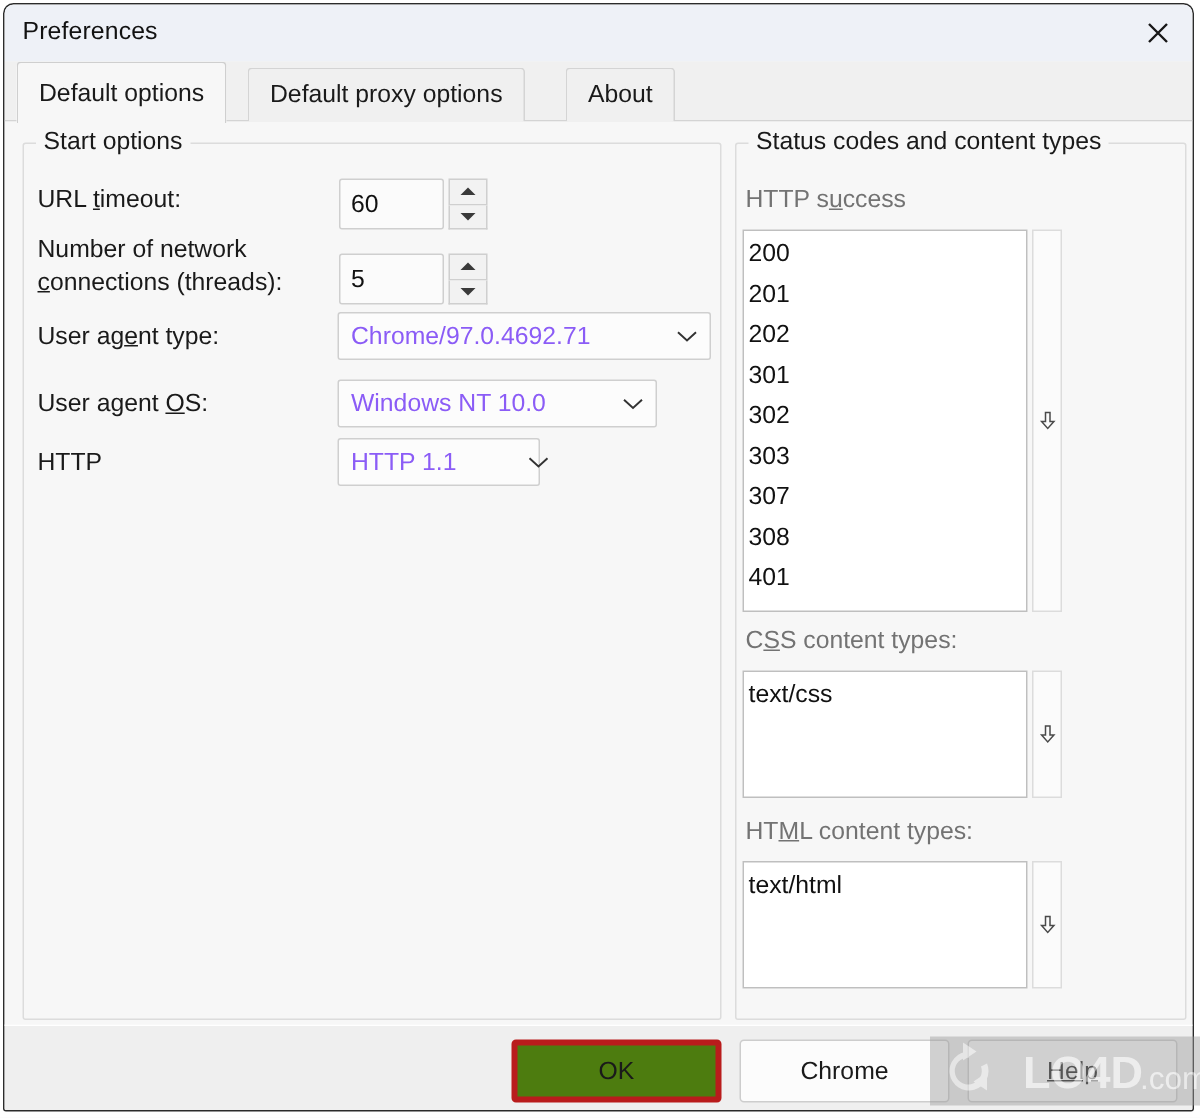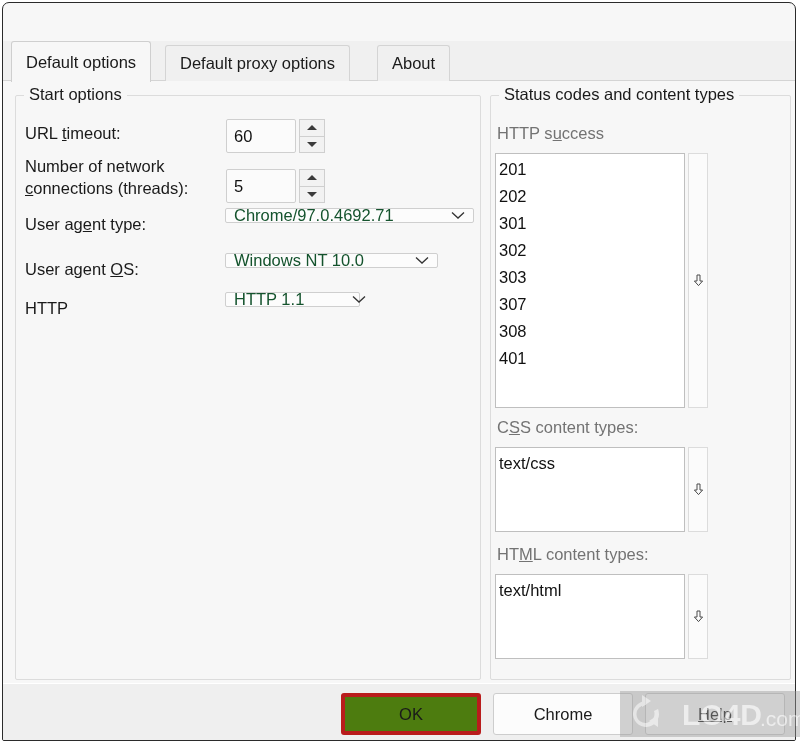--- a/index.html
+++ b/index.html
@@ -175,30 +175,30 @@
     width: 0; height: 0;
     border-left: 5px solid transparent;
     border-right: 5px solid transparent;
   }
   .spinner .up   { border-bottom: 5px solid #3a3a3a; }
   .spinner .down { border-top: 5px solid #3a3a3a; }
 
   
   .combo {
     position: absolute;
-    height: 15px;
+    height: 32px;
     background: #fcfcfc;
     border: 1px solid #cfcfcf;
     border-radius: 2px;
     box-sizing: border-box;
     display: flex;
     align-items: center;
     padding: 0 8px 0 8px;
     font-size: 16.5px;
-    color: #14532d;
+    color: #8b5cf6;
     cursor: default;
     white-space: nowrap;
   }
   .combo .caret {
     margin-left: auto;
     padding-left: 12px;
     display: flex;
     align-items: center;
   }
   .combo .caret svg { display: block; }
@@ -283,20 +283,30 @@
     opacity: .82;
     padding-left: 20px;
   }
   .watermark svg { display: block; }
 </style>
 </head>
 <body>
 
 <div class="window">
 
+  <div class="titlebar">
+    <div class="title-text">Preferences</div>
+    <div class="close-btn">
+      <span>
+        <svg width="18" height="18" viewBox="0 0 18 18">
+          <path d="M3 3 L15 15 M15 3 L3 15" stroke="#171717" stroke-width="1.6" fill="none"></path>
+        </svg>
+      </span>
+    </div>
+  </div>
 
   <div class="tabstrip">
     <div class="tab selected" id="tab0" style="left:8px;">
         <span>Default options</span>
       </div>
     <div class="tab" id="tab1" style="left:162px;">
         <span>Default proxy options</span>
       </div>
     <div class="tab" id="tab2" style="left:374px;">
         <span>About</span>
@@ -371,20 +381,21 @@
       </div>
     </div>
 
     <div class="groupbox" id="group-status">
       <div class="legend">Status codes and content types</div>
 
       <div class="field-label" style="left:6px; top:28px;">
         <span>HTTP s</span><u>u</u><span>ccess</span>
       </div>
       <div class="listbox" id="list-http-success" style="left:4px; top:57px; width:190px; height:255px;">
+          <div class="item">200</div>
           <div class="item">201</div>
           <div class="item">202</div>
           <div class="item">301</div>
           <div class="item">302</div>
           <div class="item">303</div>
           <div class="item">307</div>
           <div class="item">308</div>
           <div class="item">401</div>
         </div>
       <div class="sidebar-rail" style="left:197px; top:57px; width:20px; height:255px;">

